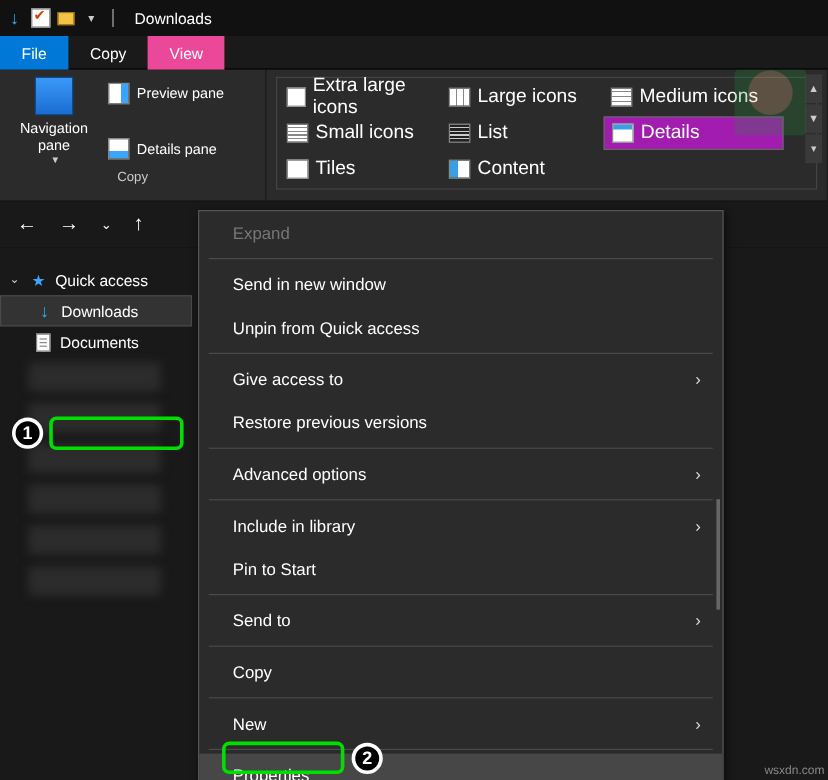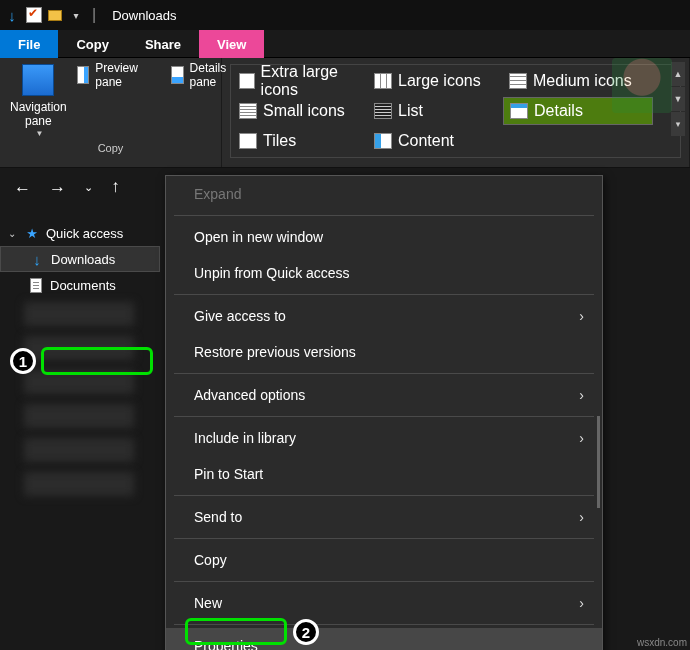--- a/index.html
+++ b/index.html
@@ -6,40 +6,40 @@
   body { width: 690px; height: 650px; background: #000; color: #fff; overflow: hidden; position: relative; }
 
   
   .titlebar { height: 30px; background: #111; display: flex; align-items: center; padding: 0 4px; gap: 6px; }
   .tb-icon { width: 16px; height: 16px; display: inline-flex; align-items: center; justify-content: center; }
   .tb-sep { color: #888; margin: 0 2px; }
   .tb-title { color: #fff; font-size: 13px; margin-left: 8px; }
 
   
   .tabs { height: 28px; background: #1a1a1a; display: flex; border-bottom: 1px solid #000; }
-  .tab { padding: 0 18px; height: 28px; display: flex; align-items: center; font-size: 13px; color: #fff; cursor: default; font-weight: bold; }
+  .tab { padding: 0 18px; height: 28px; display: flex; align-items: center; font-size: 13px; color: #fff; cursor: default; }
   .tab.file { background: #0078d7; }
   .tab.active { background: #ec4899; }
 
   
   .ribbon { height: 110px; background: #2b2b2b; display: flex; border-bottom: 1px solid #111; }
   .ribbon-group { display: flex; flex-direction: column; padding: 4px 10px 2px; border-right: 1px solid #1a1a1a; }
   .ribbon-group.panes { width: 222px; }
   .ribbon-group.layout { flex: 1; position: relative; padding: 6px 8px 2px 8px; }
   .ribbon-big { display: flex; flex-direction: column; align-items: center; justify-content: center; width: 70px; height: 78px; font-size: 12px; text-align: center; line-height: 1.2; cursor: default; }
   .ribbon-big .icon { width: 32px; height: 32px; margin-bottom: 4px; }
   .ribbon-small { display: flex; align-items: center; height: 26px; font-size: 12px; gap: 6px; padding: 0 4px; cursor: default; }
   .ribbon-small .icon { width: 18px; height: 18px; }
   .panes-body { display: flex; height: 78px; gap: 6px; }
-  .panes-right { display: flex; flex-direction: row; justify-content: center; gap: 20px; }
+  .panes-right { display: flex; flex-direction: column; justify-content: center; gap: 20px; }
   .group-label { font-size: 11px; color: #ccc; text-align: center; margin-top: 2px; }
 
   .layout-grid { display: grid; grid-template-columns: 135px 135px 150px; grid-template-rows: 28px 28px 28px; gap: 2px 0; }
   .layout-item { display: flex; align-items: center; font-size: 16px; gap: 6px; padding: 0 6px; cursor: default; }
-  .layout-item.selected { background: #4d7c0f; border: 1px solid #666; }
+  .layout-item.selected { background: #a21caf; border: 1px solid #666; }
   .layout-item .icon { width: 18px; height: 16px; display: inline-block; }
   .layout-spin { position: absolute; right: 4px; top: 4px; display: flex; flex-direction: column; gap: 1px; }
   .spin-btn { width: 14px; height: 24px; background: #3a3a3a; display: flex; align-items: center; justify-content: center; font-size: 9px; color:#ccc; }
   .layout-grid-wrap { border: 1px solid #444; padding: 2px 18px 2px 2px; }
 
   
   .navbar { height: 38px; background: #191919; display: flex; align-items: center; padding: 0 14px; gap: 18px; }
   .navbtn { color: #fff; font-size: 17px; cursor: default; }
 
   
@@ -104,21 +104,20 @@
   <span class="tb-icon i-check"></span>
   <span class="tb-icon i-folder"></span>
   <span class="tb-icon" style="color:#ccc;font-size:10px;">▾</span>
   <span class="tb-sep">|</span>
   <span class="tb-title">Downloads</span>
 </div>
 
 <div class="tabs">
   <div class="tab file">File</div>
   <div class="tab">Copy</div>
-  <div class="tab">Share</div>
   <div class="tab active">View</div>
 </div>
 
 <div class="ribbon">
   <div class="ribbon-group panes">
     <div class="panes-body">
       <div class="ribbon-big">
         <div class="icon i-nav"></div>
         <span>Navigation pane</span>
         <span class="dropdown-caret">▼</span>
@@ -217,21 +216,21 @@
   </div>
   <div class="content"></div>
 </div>
 
 <div class="ctxmenu">
   <div class="ctx-item disabled">
       <span>Expand</span>
     </div>
   <div class="ctx-sep"></div>
   <div class="ctx-item">
-      <span>Open in new window</span>
+      <span>Send in new window</span>
     </div>
   <div class="ctx-item">
       <span>Unpin from Quick access</span>
     </div>
   <div class="ctx-sep"></div>
   <div class="ctx-item">
       <span>Give access to</span>
       <span class="ctx-arrow">›</span>
     </div>
   <div class="ctx-item">

